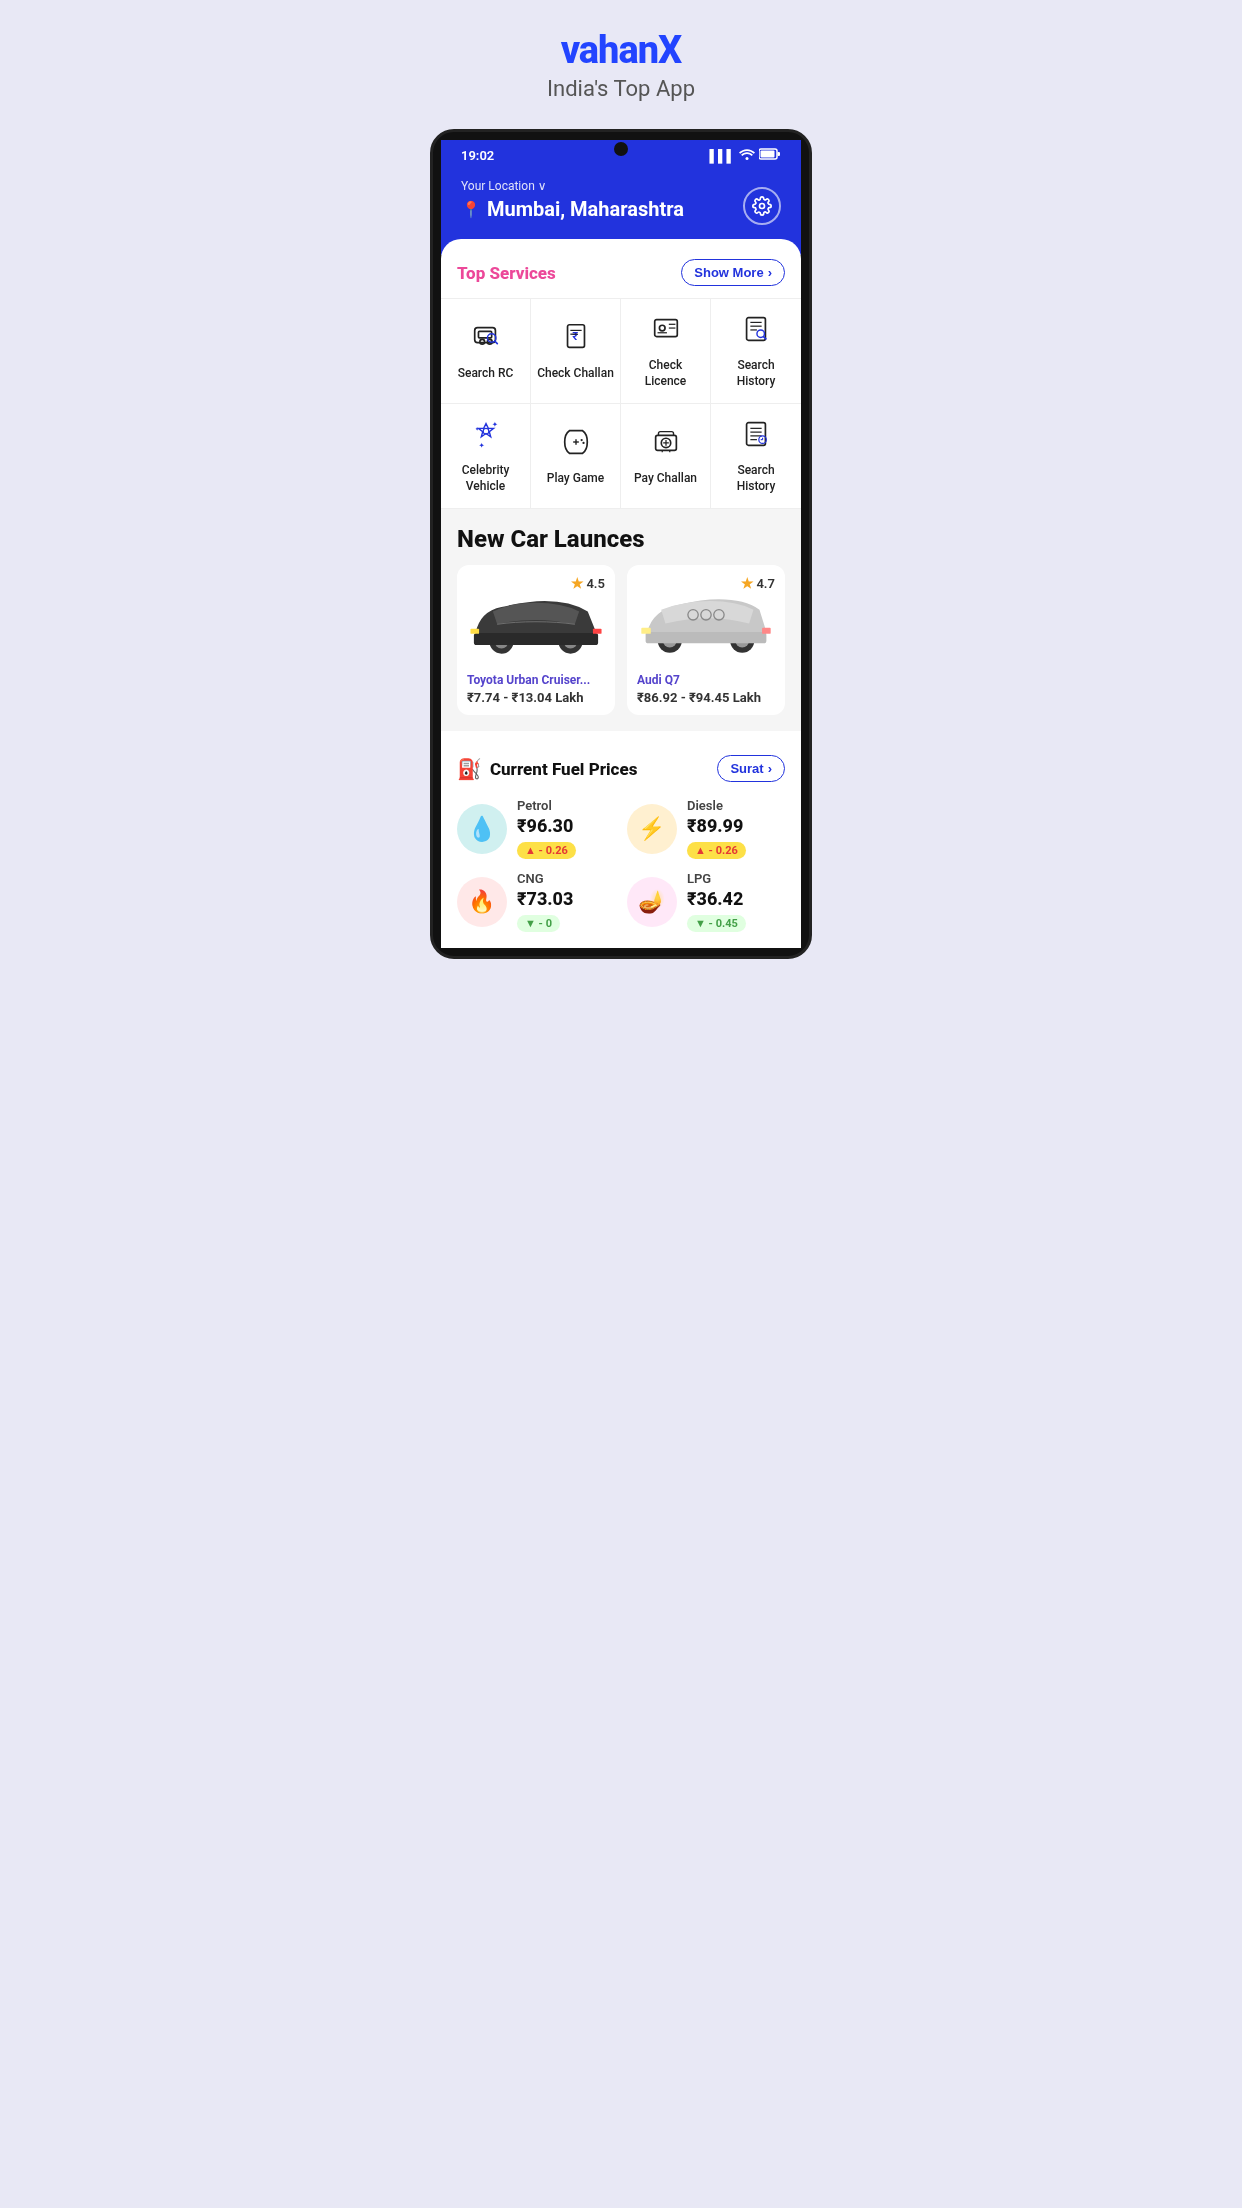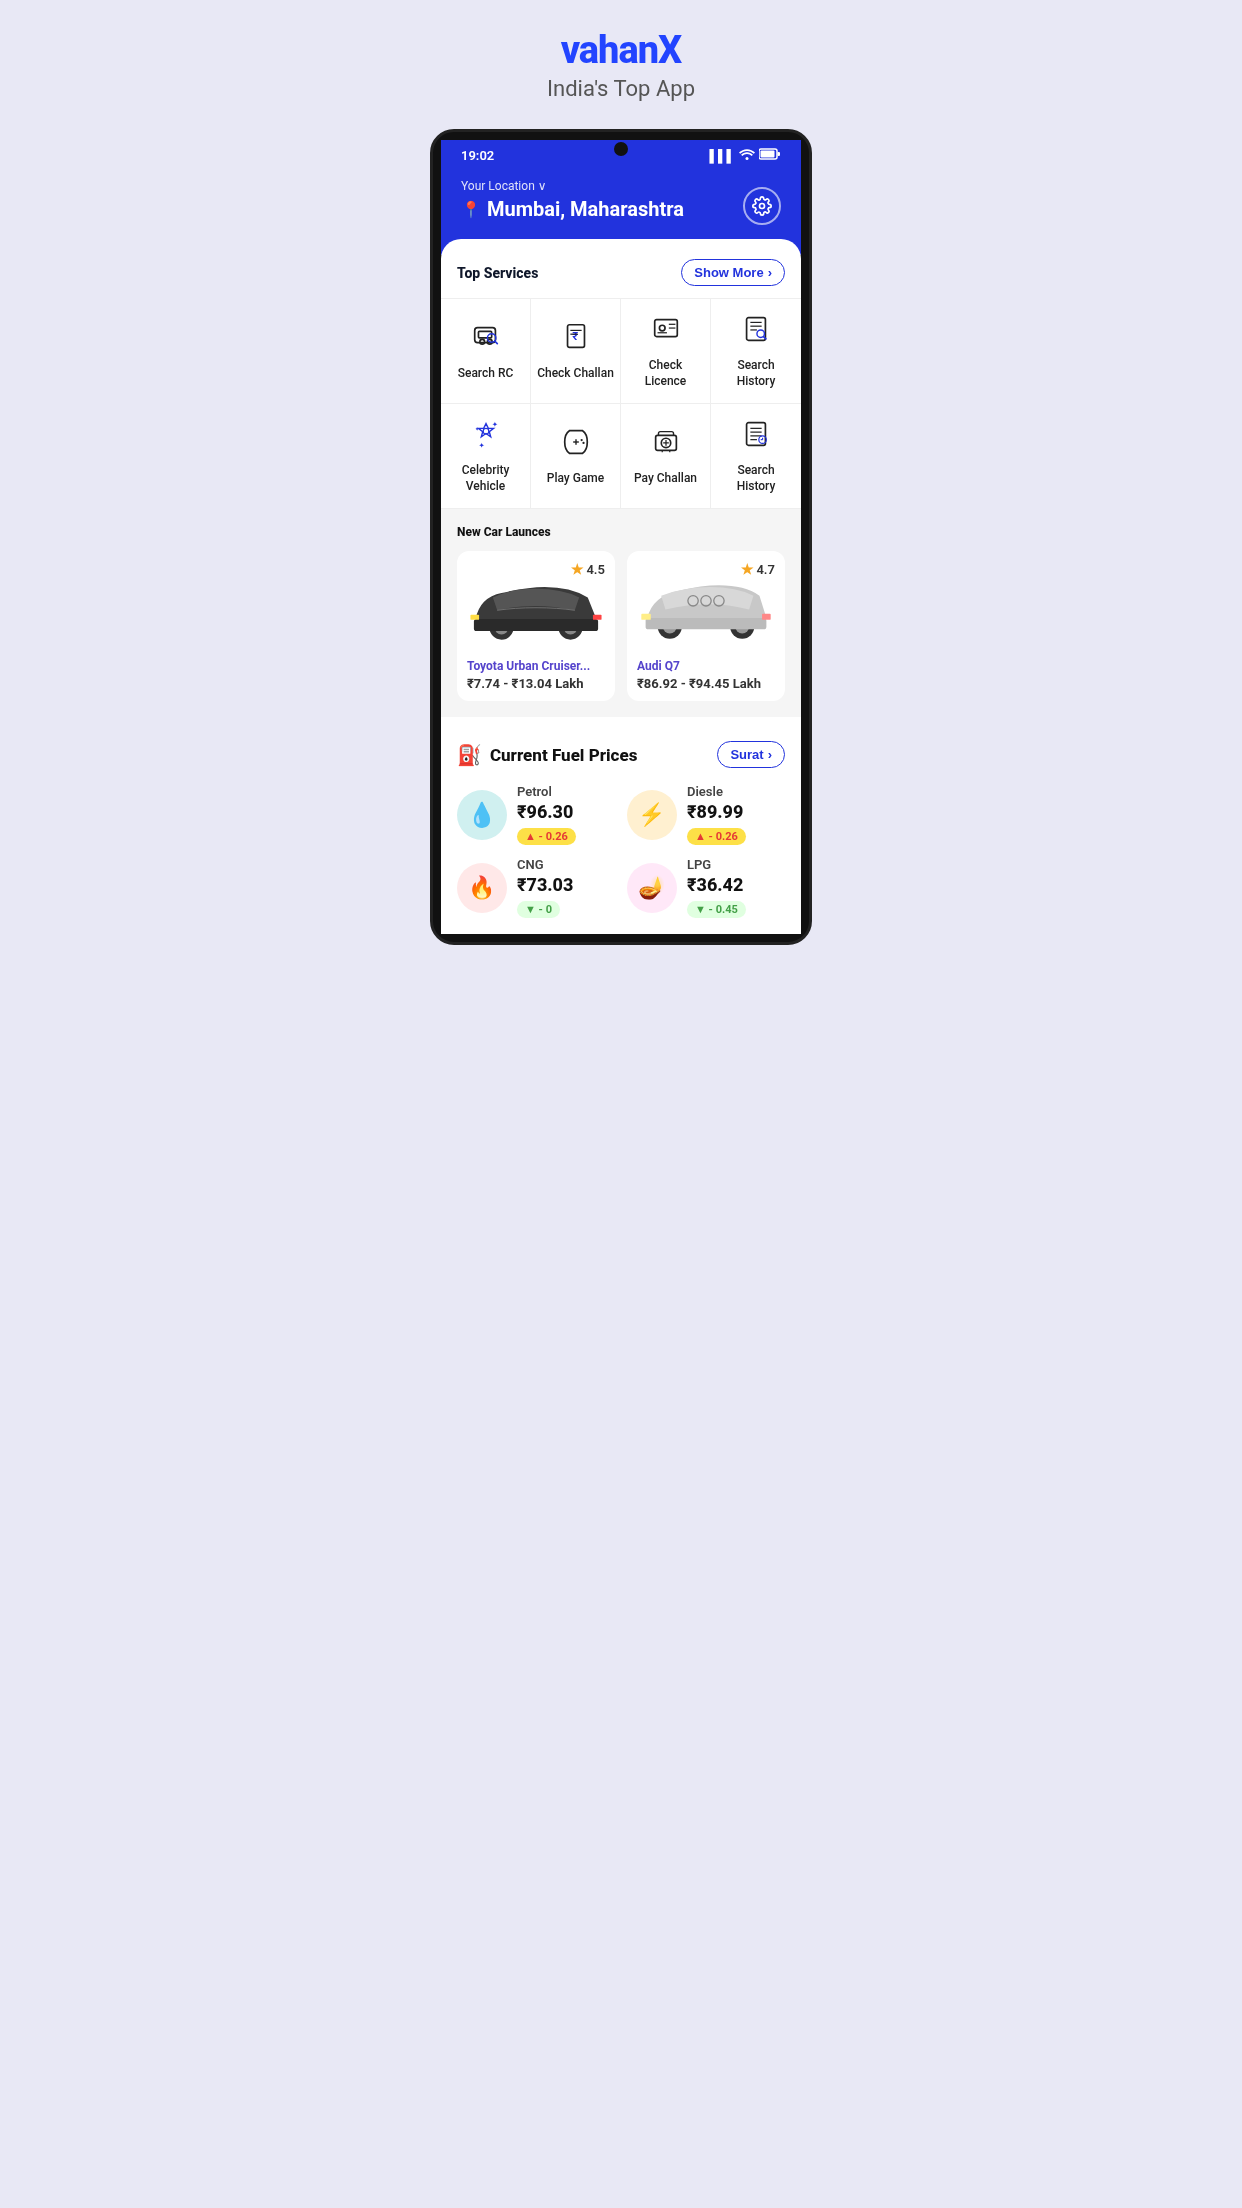--- a/index.html
+++ b/index.html
@@ -125,23 +125,23 @@
     }
 
     
     .section-header {
       display: flex;
       justify-content: space-between;
       align-items: center;
       padding: 4px 16px 12px;
     }
     .section-title {
-      font-size: 14px;
+      font-size: 17px;
       font-weight: 800;
-      color: #0f172a;
+      color: #ec4899;
     }
     .show-more-btn {
       border: 1.5px solid #2233dd;
       border-radius: 20px;
       padding: 5px 12px;
       color: #2233dd;
       font-size: 13px;
       font-weight: 600;
       cursor: pointer;
       display: flex;
@@ -185,21 +185,21 @@
       font-weight: 500;
       line-height: 1.3;
     }
 
     
     .launches-section {
       background: #f5f5f5;
       padding: 16px;
     }
     .launches-title {
-      font-size: 12px;
+      font-size: 24px;
       font-weight: 800;
       color: #111;
       margin-bottom: 12px;
     }
     .car-cards {
       display: grid;
       grid-template-columns: 1fr 1fr;
       gap: 12px;
     }
     .car-card {

